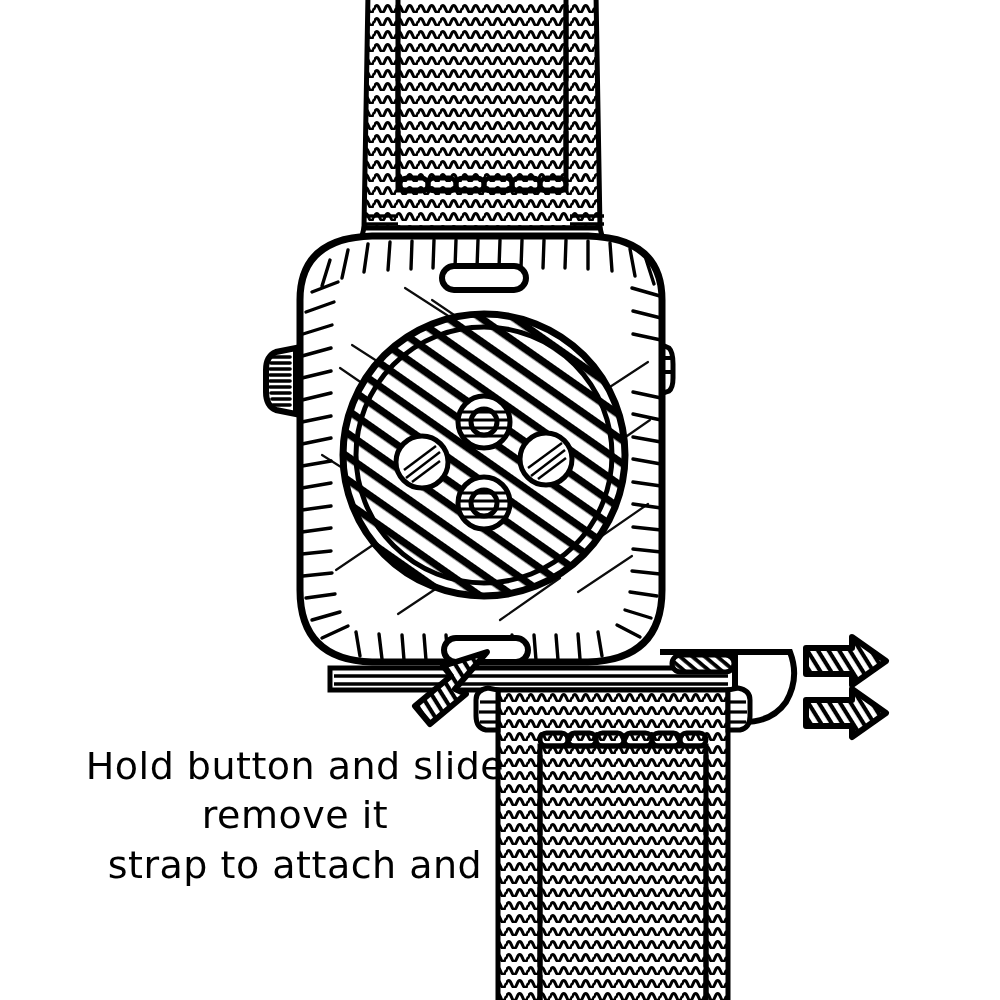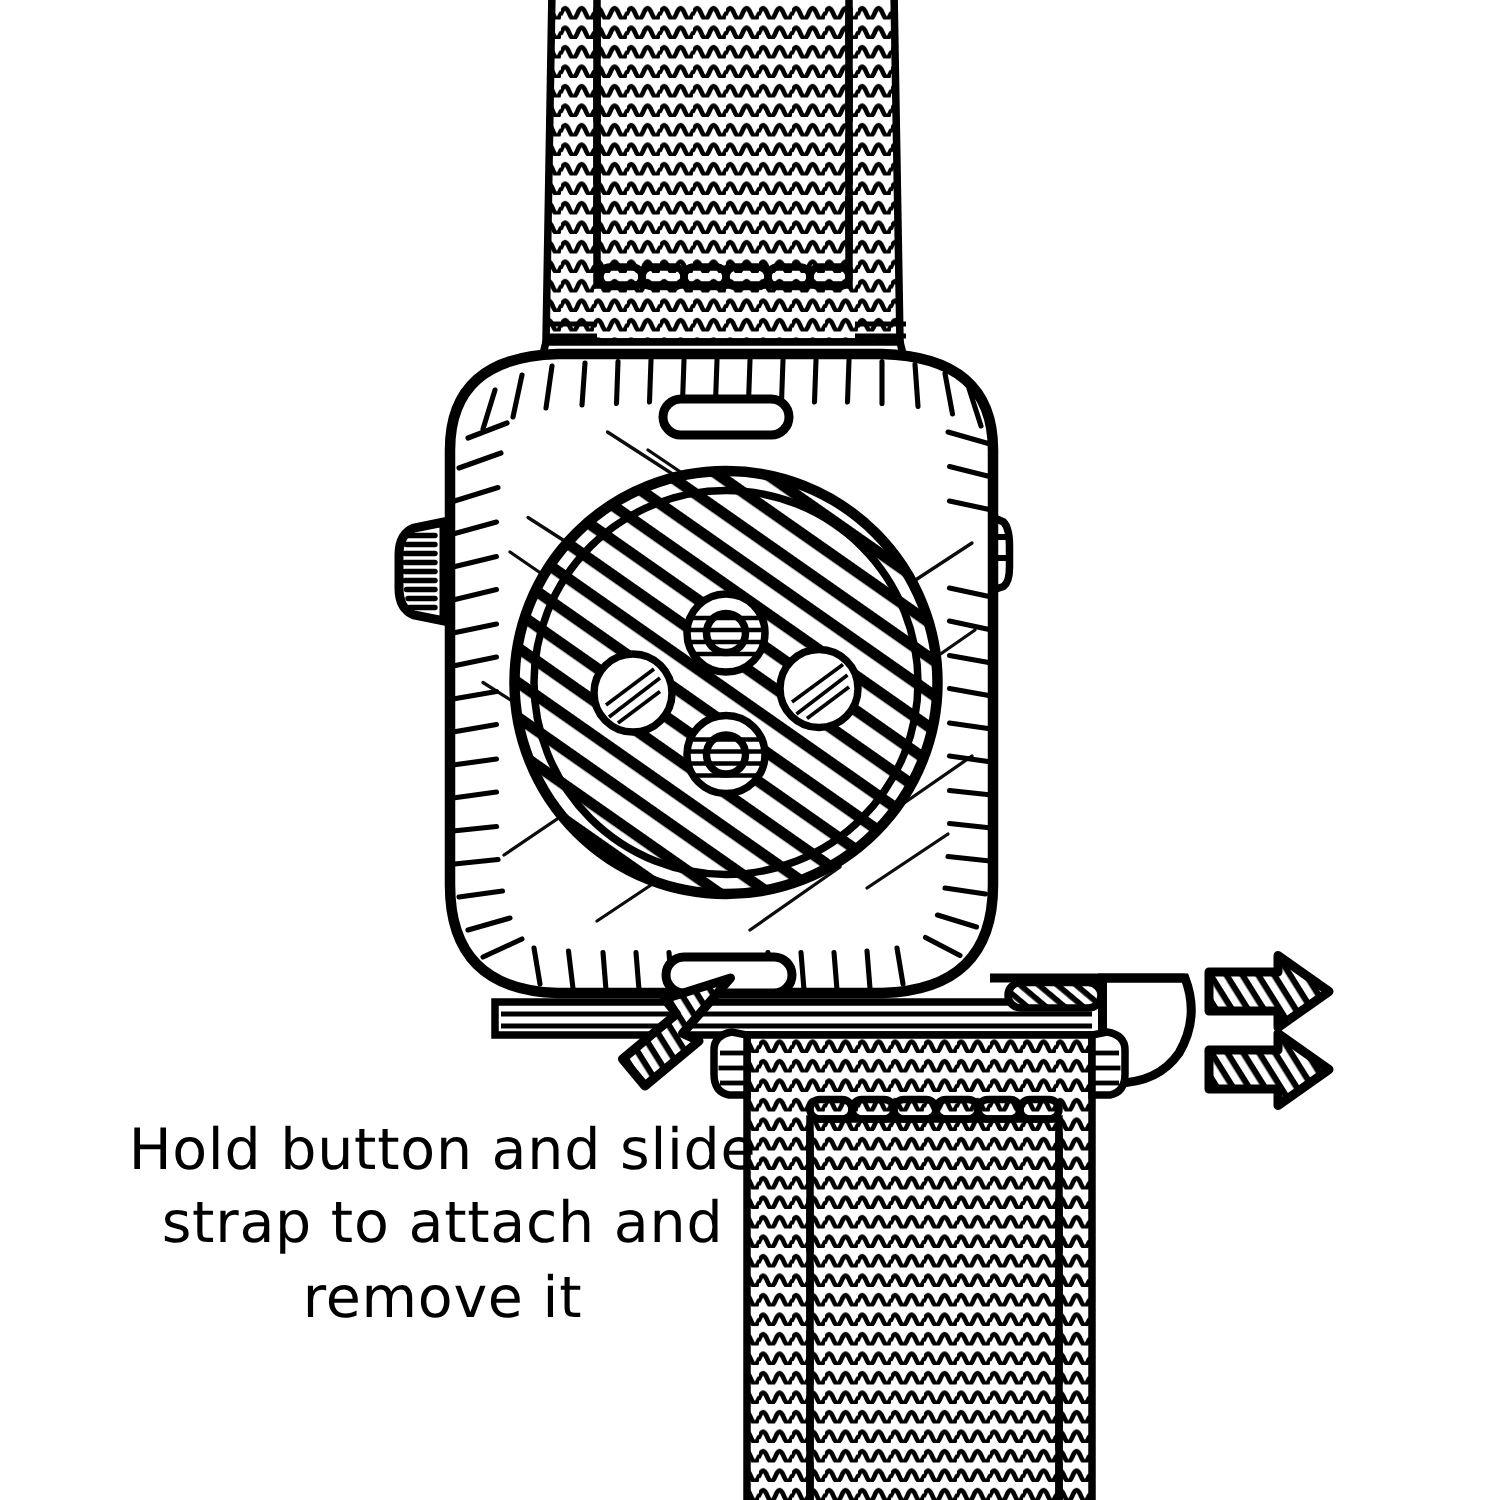--- a/index.html
+++ b/index.html
@@ -334,17 +334,17 @@
     <g>
       <path d="M806,648 L852,648 L852,637 L886,661 L852,685 L852,674 L806,674 Z" fill="url(#arrowHatch)" stroke="#000000" stroke-width="6" stroke-linejoin="round"></path>
     </g>
     <g>
       <path d="M806,700 L852,700 L852,689 L886,713 L852,737 L852,726 L806,726 Z" fill="url(#arrowHatch)" stroke="#000000" stroke-width="6" stroke-linejoin="round"></path>
     </g>
   </svg>
 
   <div class="caption-block">
     <span class="caption-line">Hold button and slide</span>
+    <span class="caption-line">remove it</span>
     <span class="caption-line">strap to attach and</span>
-    <span class="caption-line">remove it</span>
   </div>
 
 </div>
 
 </body></html>

